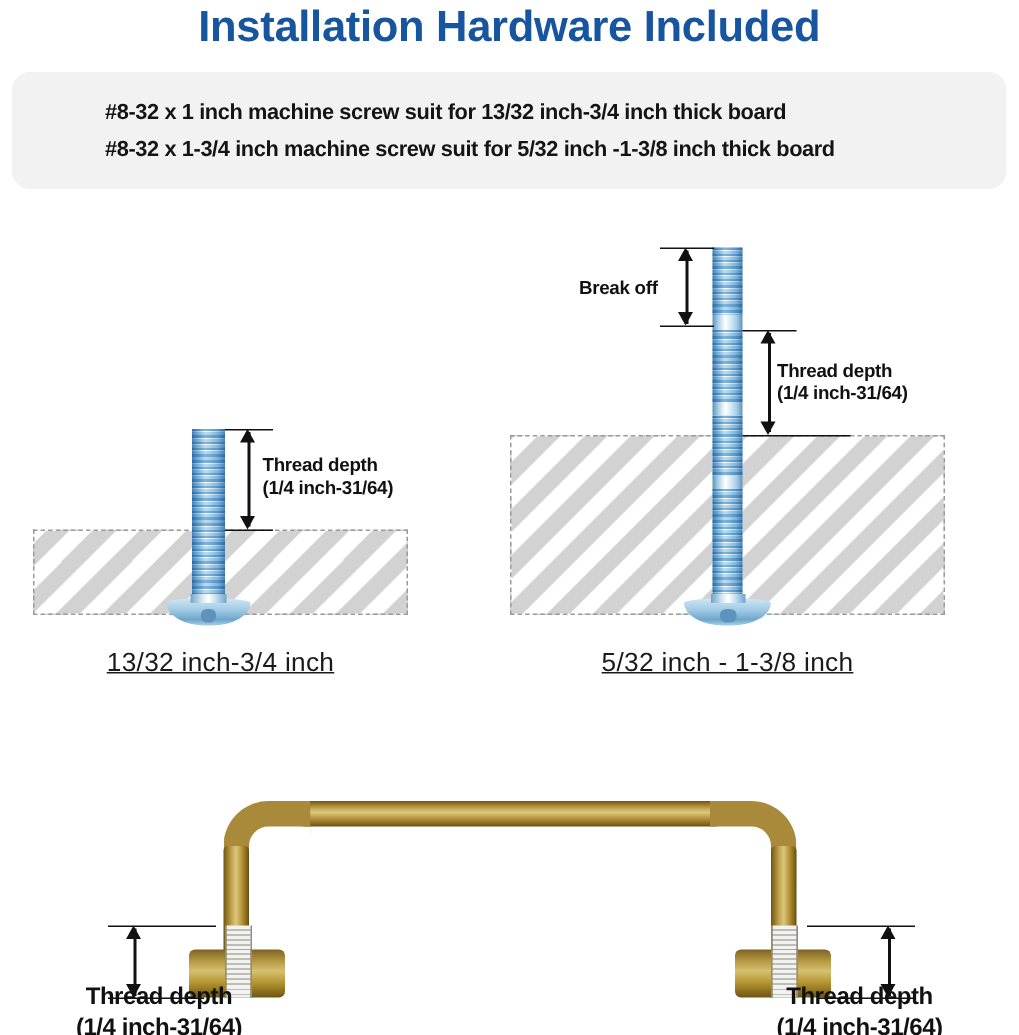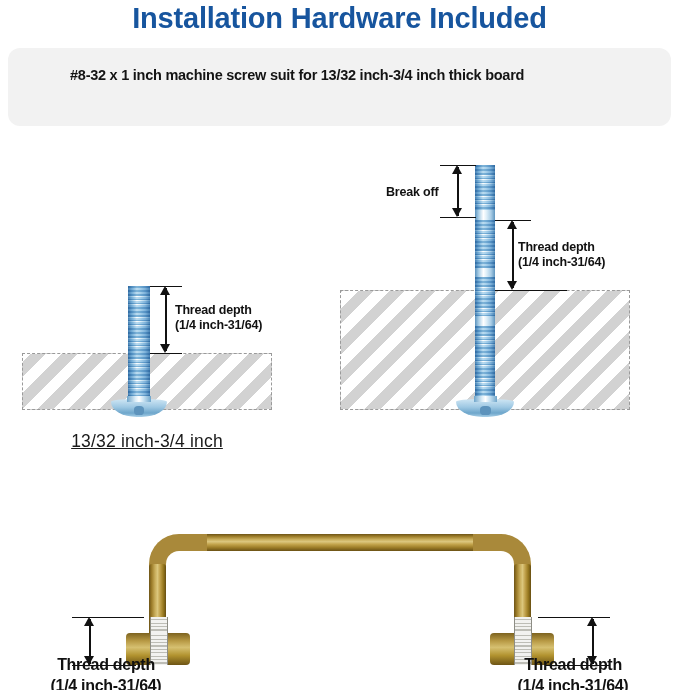--- a/index.html
+++ b/index.html
@@ -199,20 +199,21 @@
     text-align: center;
   }
 </style>
 </head>
 <body>
 
 <div id="title">Installation Hardware Included</div>
 
 <div id="spec-box">
   <div class="spec-line" id="spec-line-1">#8-32 x 1 inch machine screw suit for  13/32 inch-3/4 inch thick board</div>
+  <div class="spec-line" id="spec-line-2">#8-32 x 1-3/4 inch machine screw suit for 5/32 inch -1-3/8 inch thick board</div>
 </div>
 
 <div id="diagrams">
 
   <div class="board" id="board-left"></div>
 
   <div class="shaft" style="left:128px; top:286px; width:22px; height:124px;"></div>
 
   <div class="screw-head" style="left:111px; top:399px; width:56px; height:18px;"></div>
   <div class="head-collar" style="left:127px; top:396px; width:24px; height:6px;"></div>
@@ -256,20 +257,21 @@
   <div class="dim-tick" style="left:495px; top:290px; width:72px;"></div>
   <div class="dim-line" style="left:512px; top:222px; height:66px;"></div>
   <div class="arrow-up" style="left:507px; top:220px;"></div>
   <div class="arrow-down" style="left:507px; top:281px;"></div>
 
   <div class="annot" style="left:518px; top:240px;">
     <span>Thread depth</span><br>
     <span>(1/4 inch-31/64)</span>
   </div>
 
+  <div class="caption" style="left:340px; top:431px; width:290px;">5/32 inch - 1-3/8 inch</div>
 </div>
 
 <div id="handle">
 
   <div class="brass-h" style="left:200px; top:14px; width:280px; height:17px;"></div>
 
   <div class="brass-corner" style="left:149px; top:14px; width:58px; height:56px;
               border-width:17px 0 0 17px;
               border-top-left-radius:30px;"></div>
 

